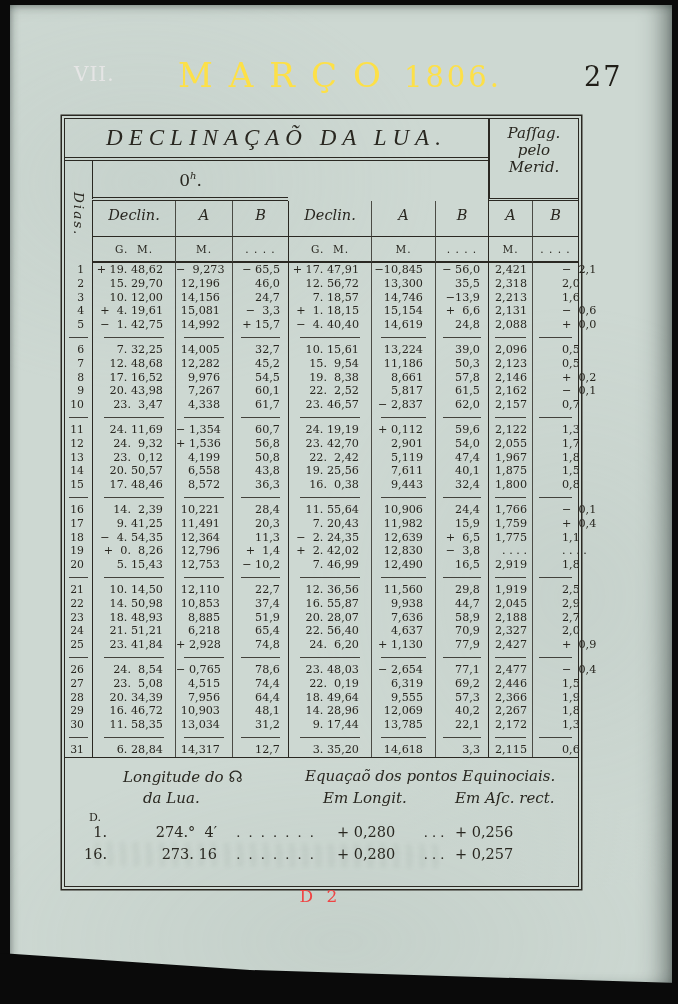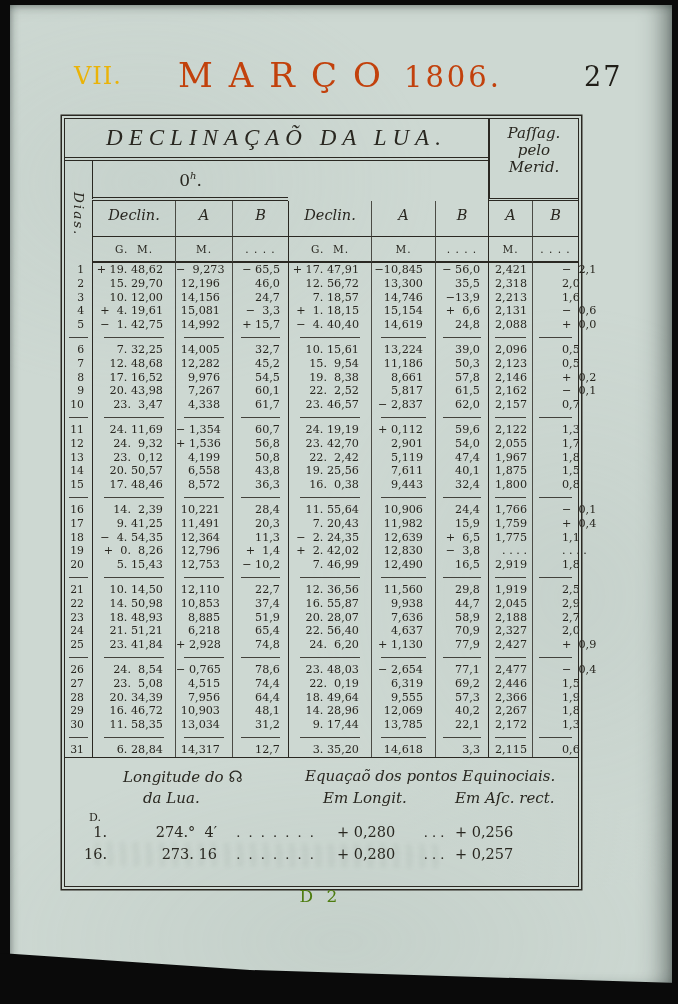--- a/index.html
+++ b/index.html
@@ -32,22 +32,22 @@
     position:absolute; inset:0; z-index:5; pointer-events:none;
     background:#0a0a0a;
     clip-path:polygon(0 953px, 250px 970px, 678px 983px, 678px 1004px, 0 1004px);
   }
   .ghost {
     position:absolute; left:95px; top:843px; width:350px; height:24px; z-index:3;
     background:repeating-linear-gradient(88deg, rgba(72,88,80,.22) 0 5px, rgba(72,88,80,0) 5px 13px);
     filter:blur(2px); opacity:.3; transform:rotate(.4deg); pointer-events:none;
   }
   
-  .chapter { position:absolute; left:74px; top:62px; font-size:24px; letter-spacing:1px; color:#eab308; }
-  .month-title { position:absolute; left:120px; top:55px; width:440px; text-align:center; white-space:nowrap; color:#c2410c; }
+  .chapter { position:absolute; left:74px; top:62px; font-size:20px; letter-spacing:1px; color:#e5e5e5; }
+  .month-title { position:absolute; left:120px; top:55px; width:440px; text-align:center; white-space:nowrap; color:#fde047; }
   .month { font-size:34px; letter-spacing:16px; }
   .year  { font-size:29px; letter-spacing:3px; margin-left:2px; }
   .pageno { position:absolute; left:584px; top:61px; font-size:27px; letter-spacing:2px; color:#201e18; }
   
   :root { --cols:27px 83px 57px 56px 83px 64px 53px 44px 46px; --ink:#2a2822; }
   .frame {
     position:absolute; left:64px; top:118px; width:513px;
     border:1.5px solid var(--ink);
     box-shadow:0 0 0 2px #cdd8d2, 0 0 0 3.5px var(--ink);
   }
@@ -105,21 +105,21 @@
   .dlab { position:absolute; left:24px; top:53px; font-size:11px; }
   .bottom-lines { position:absolute; left:0; top:66px; width:100%; }
   .bline { display:flex; height:22px; font-size:14.5px; align-items:baseline; }
   .bday  { width:42px;  text-align:right; }
   .blon  { width:110px; text-align:right; white-space:pre; }
   .bdots { width:118px; text-align:center; font-size:13px; letter-spacing:2px; white-space:nowrap; }
   .bval  { width:78px;  text-align:left; padding-left:2px; white-space:pre; }
   .bdots2{ width:38px;  text-align:center; font-size:13px; white-space:nowrap; }
   .bval2 { width:80px;  text-align:left; padding-left:2px; white-space:pre; }
   
-  .footer { position:absolute; left:64px; width:513px; top:886px; text-align:center; font-size:17px; letter-spacing:4px; color:#4d7c0f; }
+  .footer { position:absolute; left:64px; width:513px; top:886px; text-align:center; font-size:17px; letter-spacing:4px; color:#ef4444; }
 </style>
 </head>
 <body>
 
 <div class="paper"></div>
 
 <div class="content">
 
   <div class="chapter">VII.</div>
   <div class="month-title">

